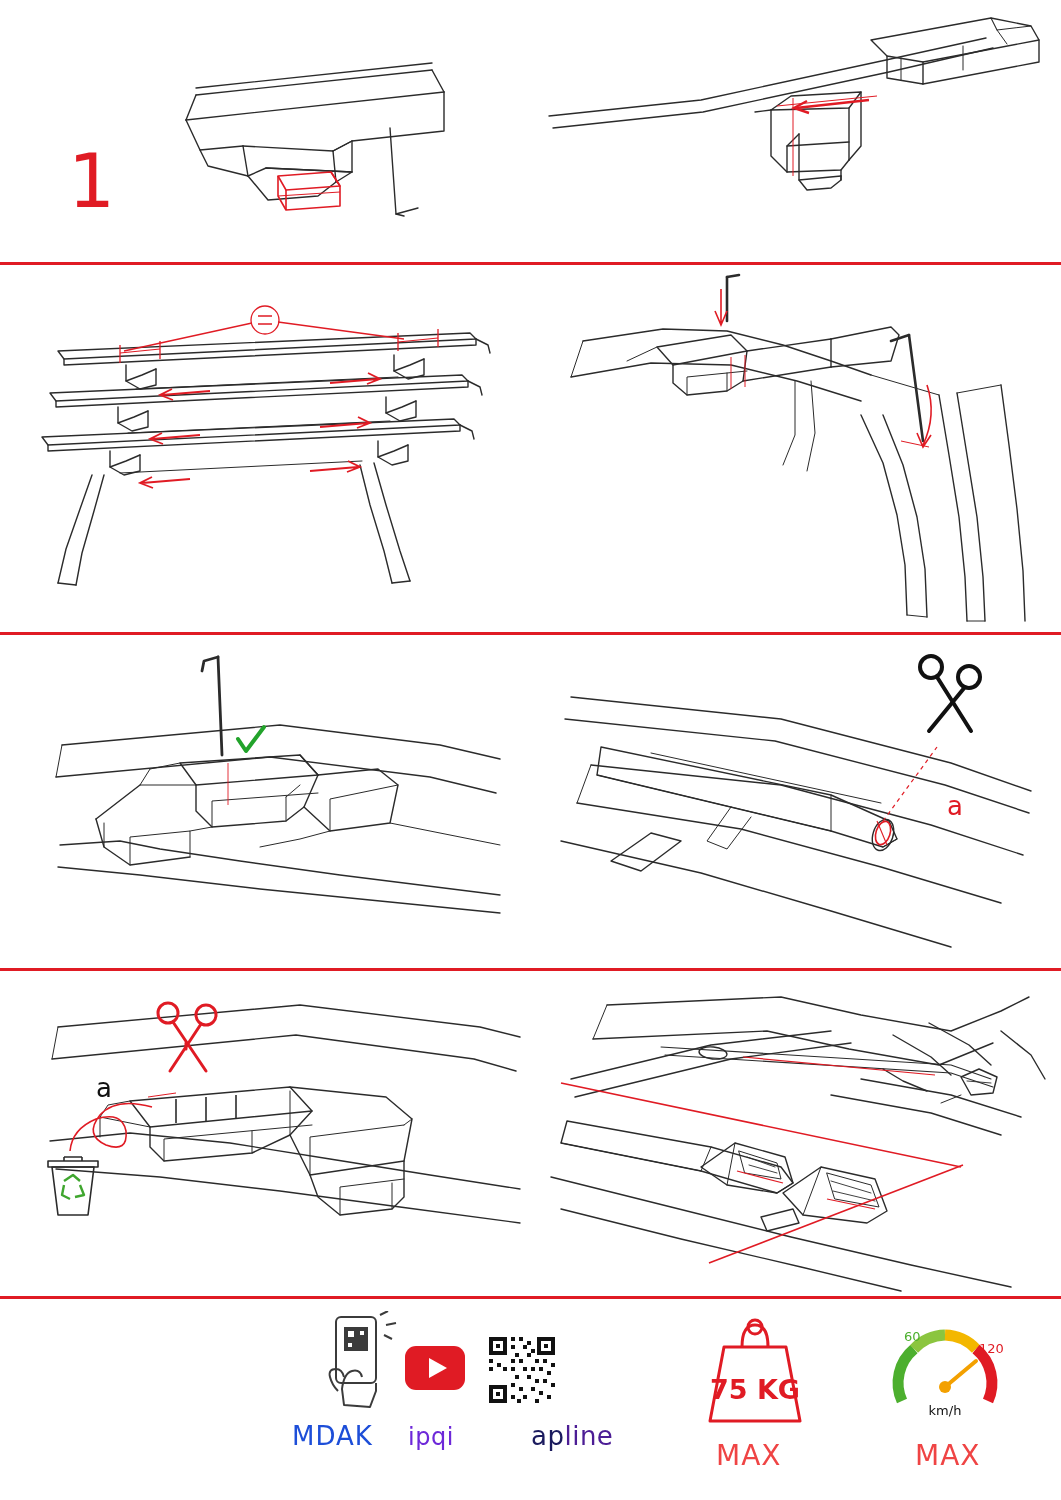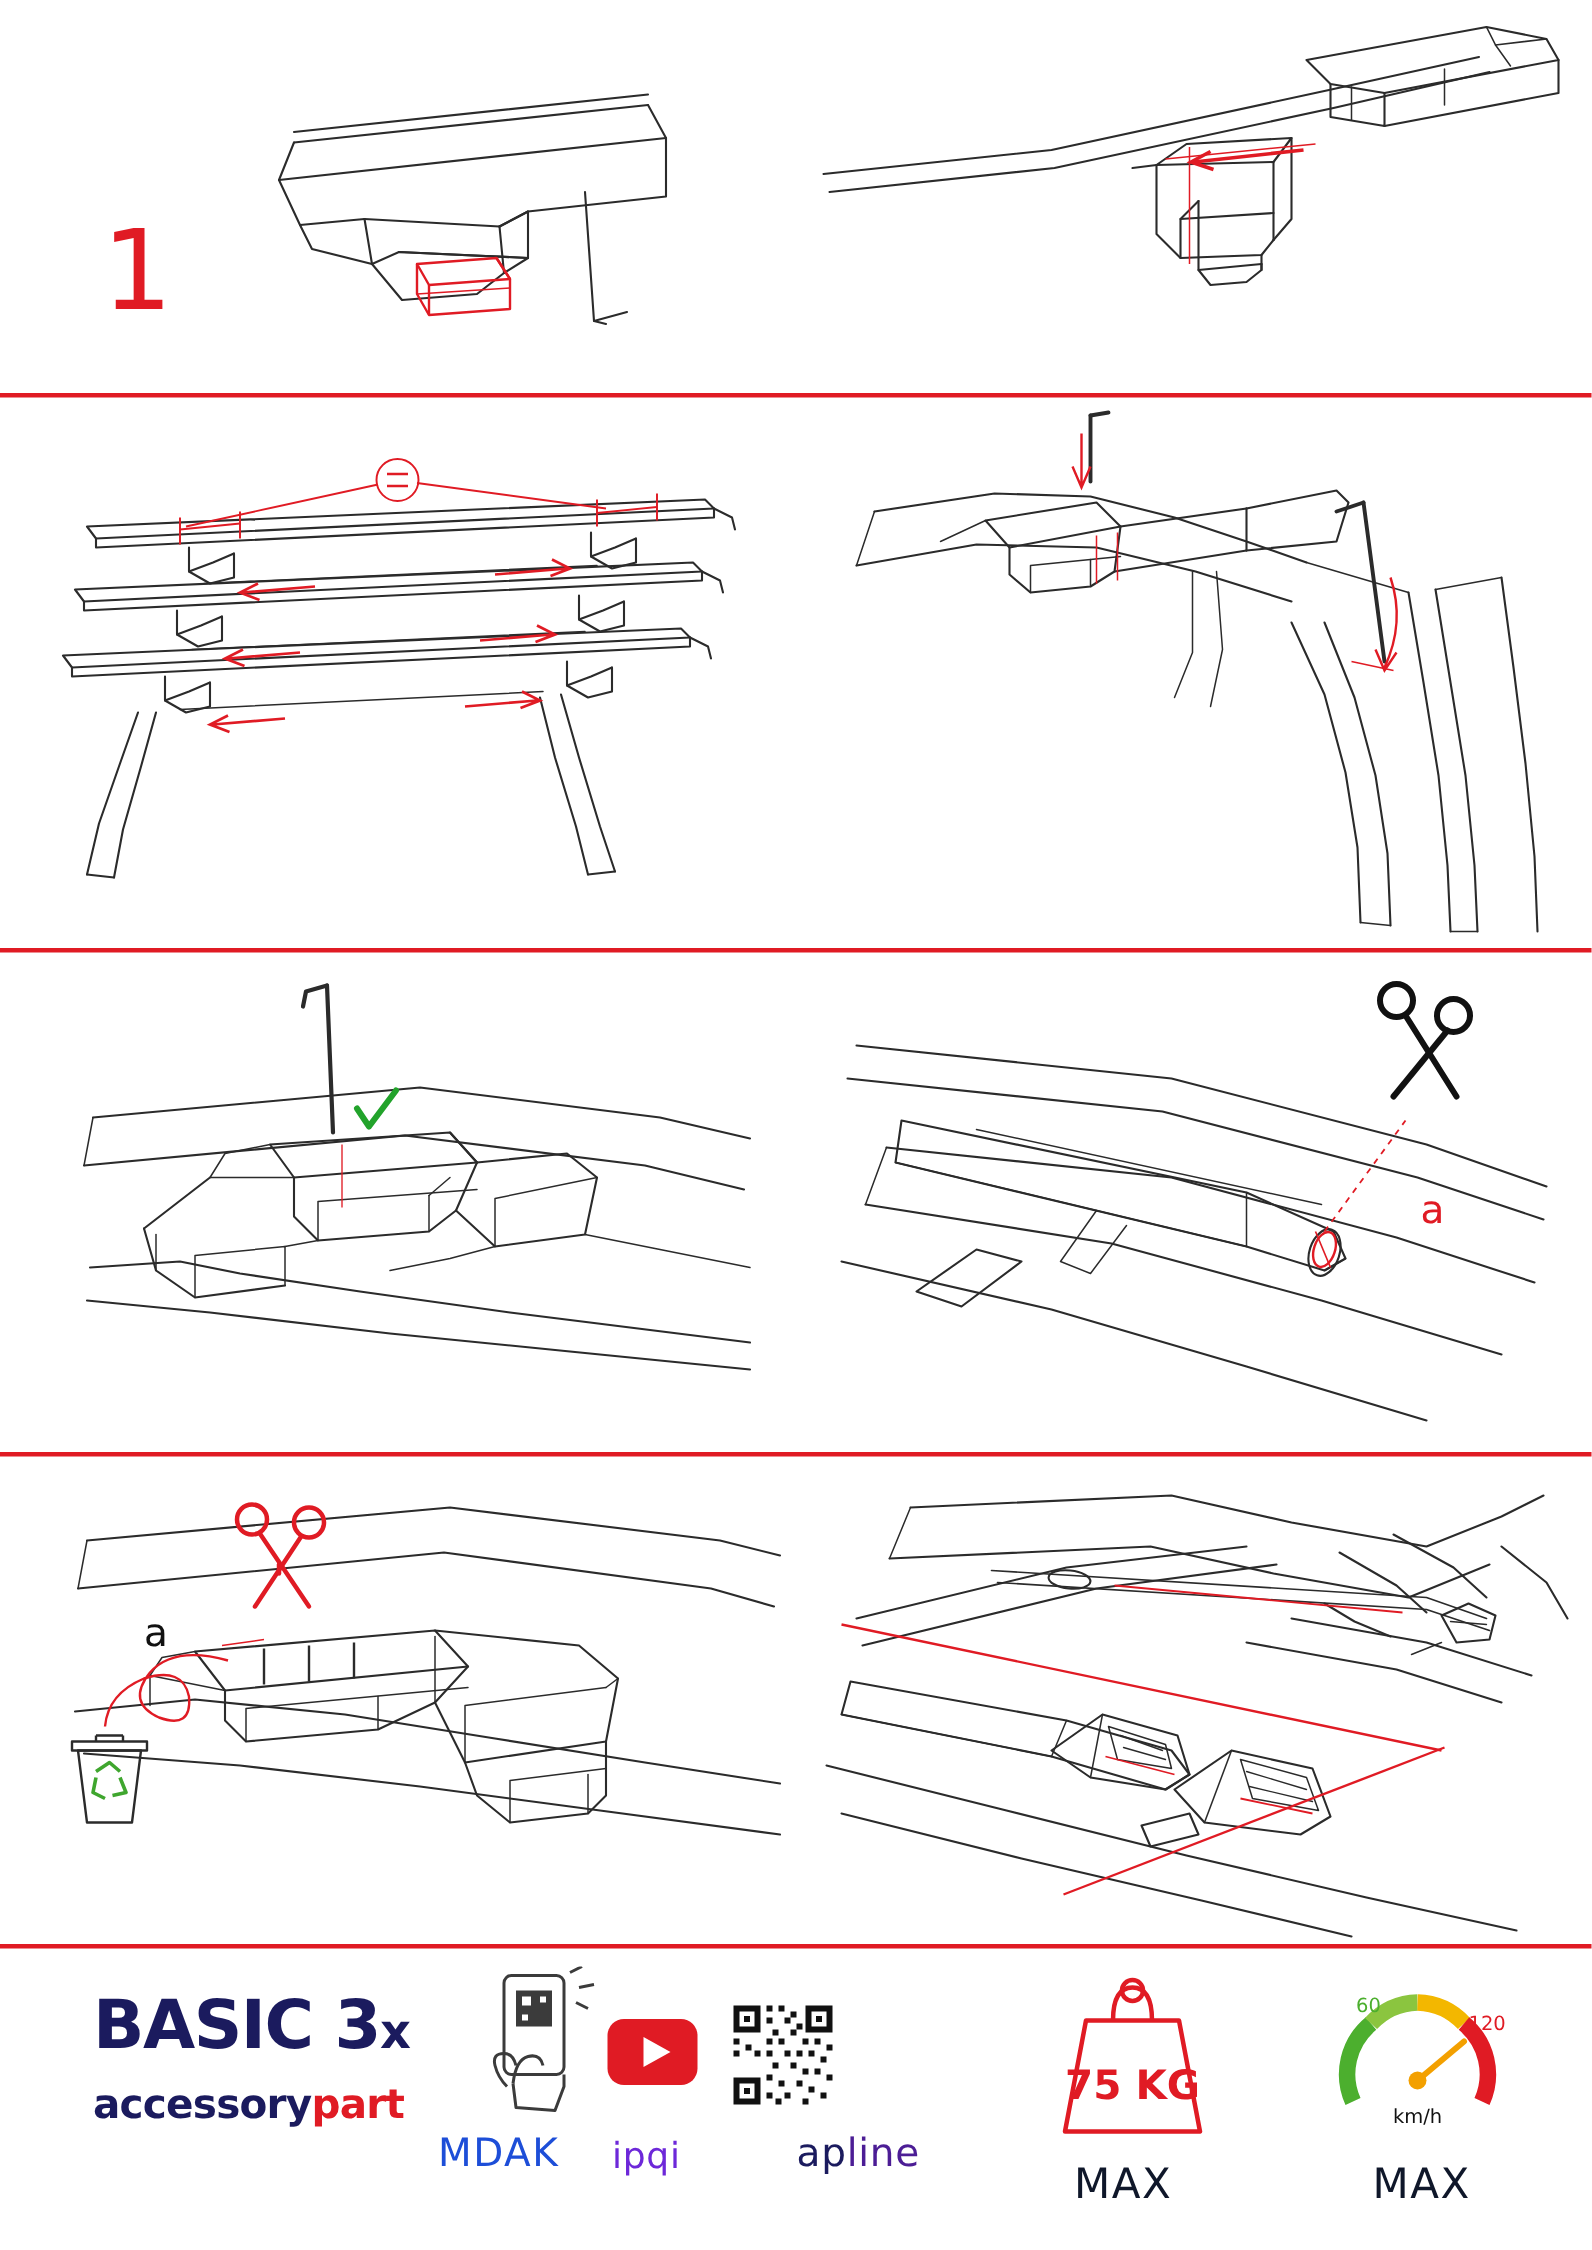--- a/index.html
+++ b/index.html
@@ -62,21 +62,21 @@
 
   .logo-mdak{position:absolute;left:292px;top:122px;font-family:"DejaVu Sans",sans-serif;font-size:26px;color:#1d4ed8;letter-spacing:1px;}
   .logo-ipqi{position:absolute;left:408px;top:124px;font-family:"DejaVu Sans",sans-serif;font-size:24px;color:#6d28d9;letter-spacing:0.5px;}
   .logo-apline{position:absolute;left:488px;top:122px;font-family:"DejaVu Sans",sans-serif;font-size:26px;letter-spacing:0.5px;}
   .logo-apline .ap{color:#1b1b5e;margin-left:43px;}
   .logo-apline .line{color:#4c1d95;}
 
   .maxlabel{
     position:absolute;
     font-family:"DejaVu Sans", sans-serif;
-    font-size:28px;color:#0f172a;letter-spacing:1px;
+    font-size:28px;color:#ef4444;letter-spacing:1px;
   }
   .max-weight{left:716px;top:140px;}
   .max-speed{left:915px;top:140px;}
 
   .kgtext{
     font-family:"DejaVu Sans", sans-serif;
     font-size:27px;fill:#e01b24;font-weight:bold;
   }
 </style>
 </head>
@@ -455,28 +455,20 @@
         <path d="M212 86 L404 104" stroke-width="1.2"></path>
         <path d="M206 200 L252 212" stroke-width="1.2"></path>
         <path d="M296 228 L344 238" stroke-width="1.2"></path>
       </g>
     </svg>
 
   </div>
 
   <div class="footer">
 
-    <div class="brandblock">
-      <div class="brand-title">
-        <span>BASIC 3</span><span class="x">x</span>
-      </div>
-      <div class="brand-sub">
-        <span class="accessory">accessory</span><span class="part">part</span>
-      </div>
-    </div>
 
     <svg style="position:absolute;left:318px;top:12px;" width="96" height="100" viewBox="0 0 96 100">
       <g fill="none" stroke="#3b3b3b" stroke-width="2" stroke-linejoin="round">
         <rect x="18" y="6" width="40" height="66" rx="5"></rect>
         <rect x="26" y="16" width="24" height="24" fill="#3b3b3b" stroke="none"></rect>
         <rect x="30" y="20" width="6" height="6" fill="#ffffff" stroke="none"></rect>
         <rect x="42" y="20" width="4" height="4" fill="#ffffff" stroke="none"></rect>
         <rect x="30" y="32" width="4" height="4" fill="#ffffff" stroke="none"></rect>
         <path d="M24 78 Q26 62 34 60 Q42 58 44 66"></path>
         <path d="M20 80 Q14 74 12 66 Q10 58 18 58 Q24 58 26 66"></path>

